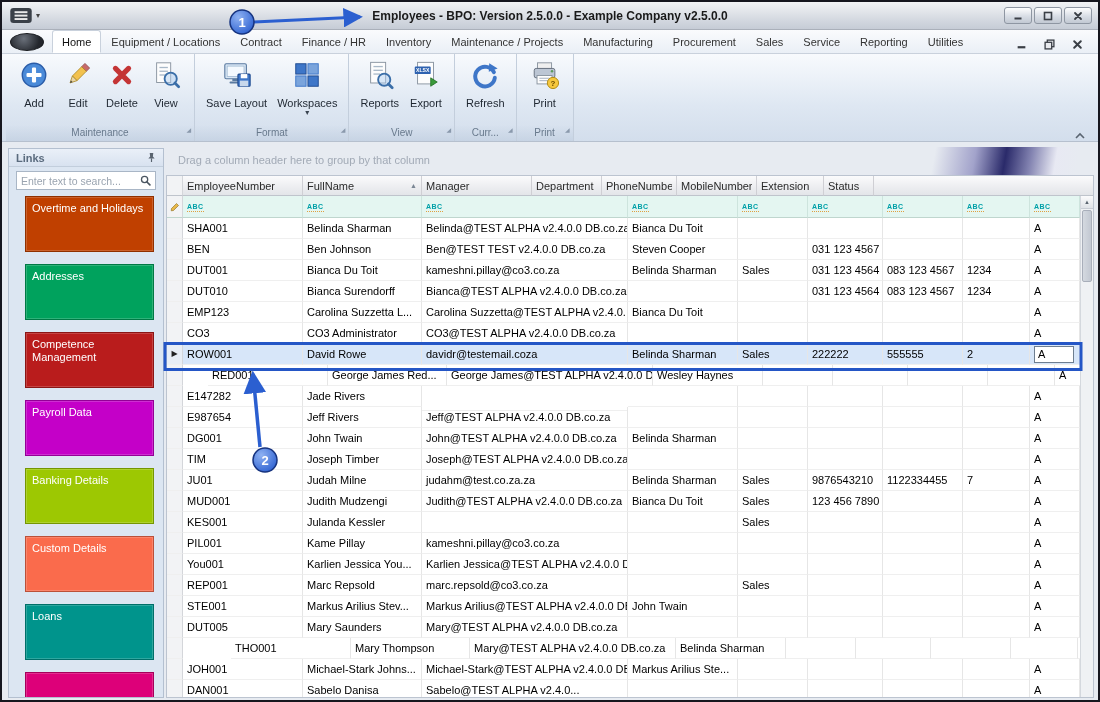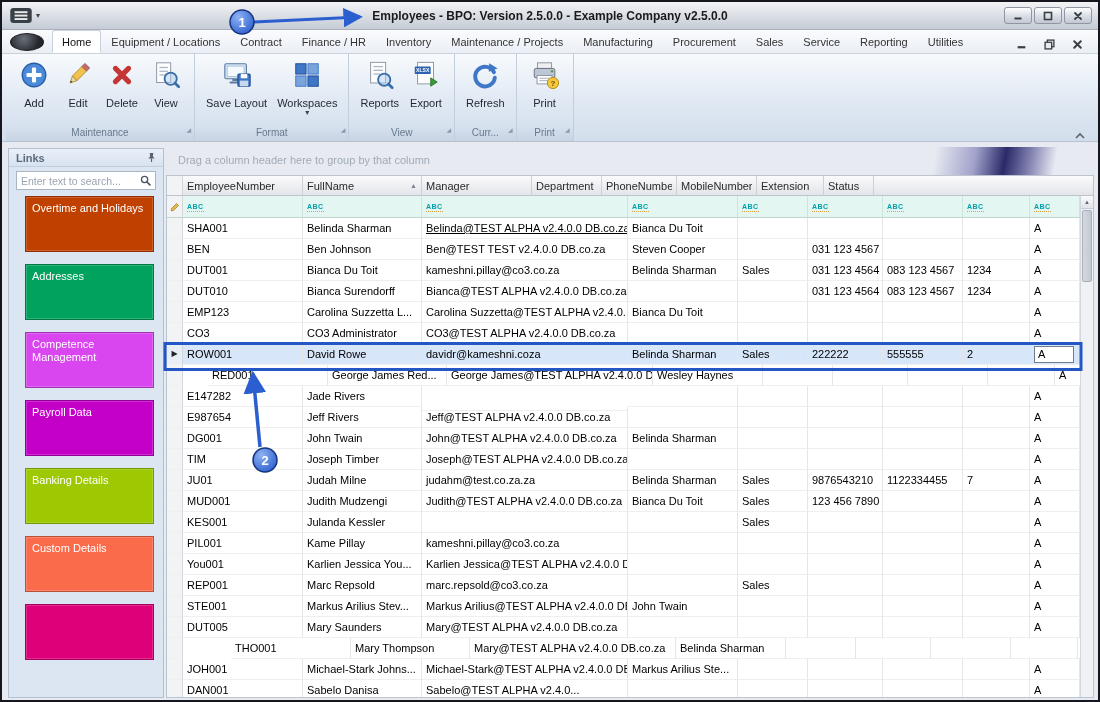--- a/index.html
+++ b/index.html
@@ -283,31 +283,34 @@
             <line x1="7.6" y1="7.6" x2="10.8" y2="10.8" stroke="#4A5560" stroke-width="1.8" stroke-linecap="round"></line>
           </svg></span>
     </div>
     <div class="tiles">
         <div class="tile" style="background: rgb(192, 64, 0);">
           <span class="tilelabel">Overtime and Holidays</span>
         </div>
         <div class="tile" style="background: rgb(0, 162, 93);">
           <span class="tilelabel">Addresses</span>
         </div>
-        <div class="tile" style="background: #d946ef;">
+        <div class="tile" style="background: #b91c1c;">
           <span class="tilelabel">Competence Management</span>
         </div>
         <div class="tile" style="background: rgb(196, 0, 200);">
           <span class="tilelabel">Payroll Data</span>
         </div>
         <div class="tile" style="background: rgb(157, 200, 2);">
           <span class="tilelabel">Banking Details</span>
         </div>
         <div class="tile" style="background: rgb(250, 107, 76);">
           <span class="tilelabel">Custom Details</span>
+        </div>
+        <div class="tile" style="background: rgb(0, 148, 140);">
+          <span class="tilelabel">Loans</span>
         </div>
         <div class="tile" style="background: rgb(221, 0, 121);">
           <span class="tilelabel"></span>
         </div>
       </div>
   </div>
 
   <div class="gridwrap">
     <div class="groupby">
       <span class="gbtext">Drag a column header here to group by that column</span>
@@ -375,21 +378,21 @@
           </div>
           <div class="gcell fcell" style="width: 50px;">
             <span class="abc">ABC</span>
           </div>
         </div>
       <div class="gbody">
           <div class="grow">
             <div class="gcell bcell ind" style="width: 16px;"></div>
             <div class="gcell bcell" style="width: 120px;">SHA001</div>
             <div class="gcell bcell" style="width: 119px;">Belinda Sharman</div>
-            <div class="gcell bcell" style="width: 206px; text-decoration: underline;">Belinda@TEST ALPHA v2.4.0.0 DB.co.za</div>
+            <div class="gcell bcell" style="width: 206px;">Belinda@TEST ALPHA v2.4.0.0 DB.co.za</div>
             <div class="gcell bcell" style="width: 110px;">Bianca Du Toit</div>
             <div class="gcell bcell" style="width: 70px;"></div>
             <div class="gcell bcell" style="width: 75px;"></div>
             <div class="gcell bcell" style="width: 80px;"></div>
             <div class="gcell bcell" style="width: 67px;"></div>
             <div class="gcell bcell" style="width: 50px;">A</div>
           </div>
           <div class="grow">
             <div class="gcell bcell ind" style="width: 16px;"></div>
             <div class="gcell bcell" style="width: 120px;">BEN</div>
@@ -449,21 +452,21 @@
             <div class="gcell bcell" style="width: 80px;"></div>
             <div class="gcell bcell" style="width: 67px;"></div>
             <div class="gcell bcell" style="width: 50px;">A</div>
           </div>
           <div class="grow selected">
             <div class="gcell bcell ind" style="width: 16px;">
               <span class="rowarrow">▶</span>
             </div>
             <div class="gcell bcell" style="width: 120px;">ROW001</div>
             <div class="gcell bcell" style="width: 119px;">David Rowe</div>
-            <div class="gcell bcell" style="width: 206px;">davidr@kameshni.coza</div>
+            <div class="gcell bcell" style="width: 206px;">davidr@testemail.coza</div>
             <div class="gcell bcell" style="width: 110px;">Belinda Sharman</div>
             <div class="gcell bcell" style="width: 70px;">Sales</div>
             <div class="gcell bcell" style="width: 75px;">222222</div>
             <div class="gcell bcell" style="width: 80px;">555555</div>
             <div class="gcell bcell" style="width: 67px;">2</div>
             <div class="gcell bcell" style="width: 50px;"><span class="statuseditor">A</span></div>
           </div>
           <div class="grow">
             <div class="gcell bcell ind" style="width: 16px;"></div>
             <div class="gcell bcell" style="width: 120px; margin-left: 25px;">RED001</div>

